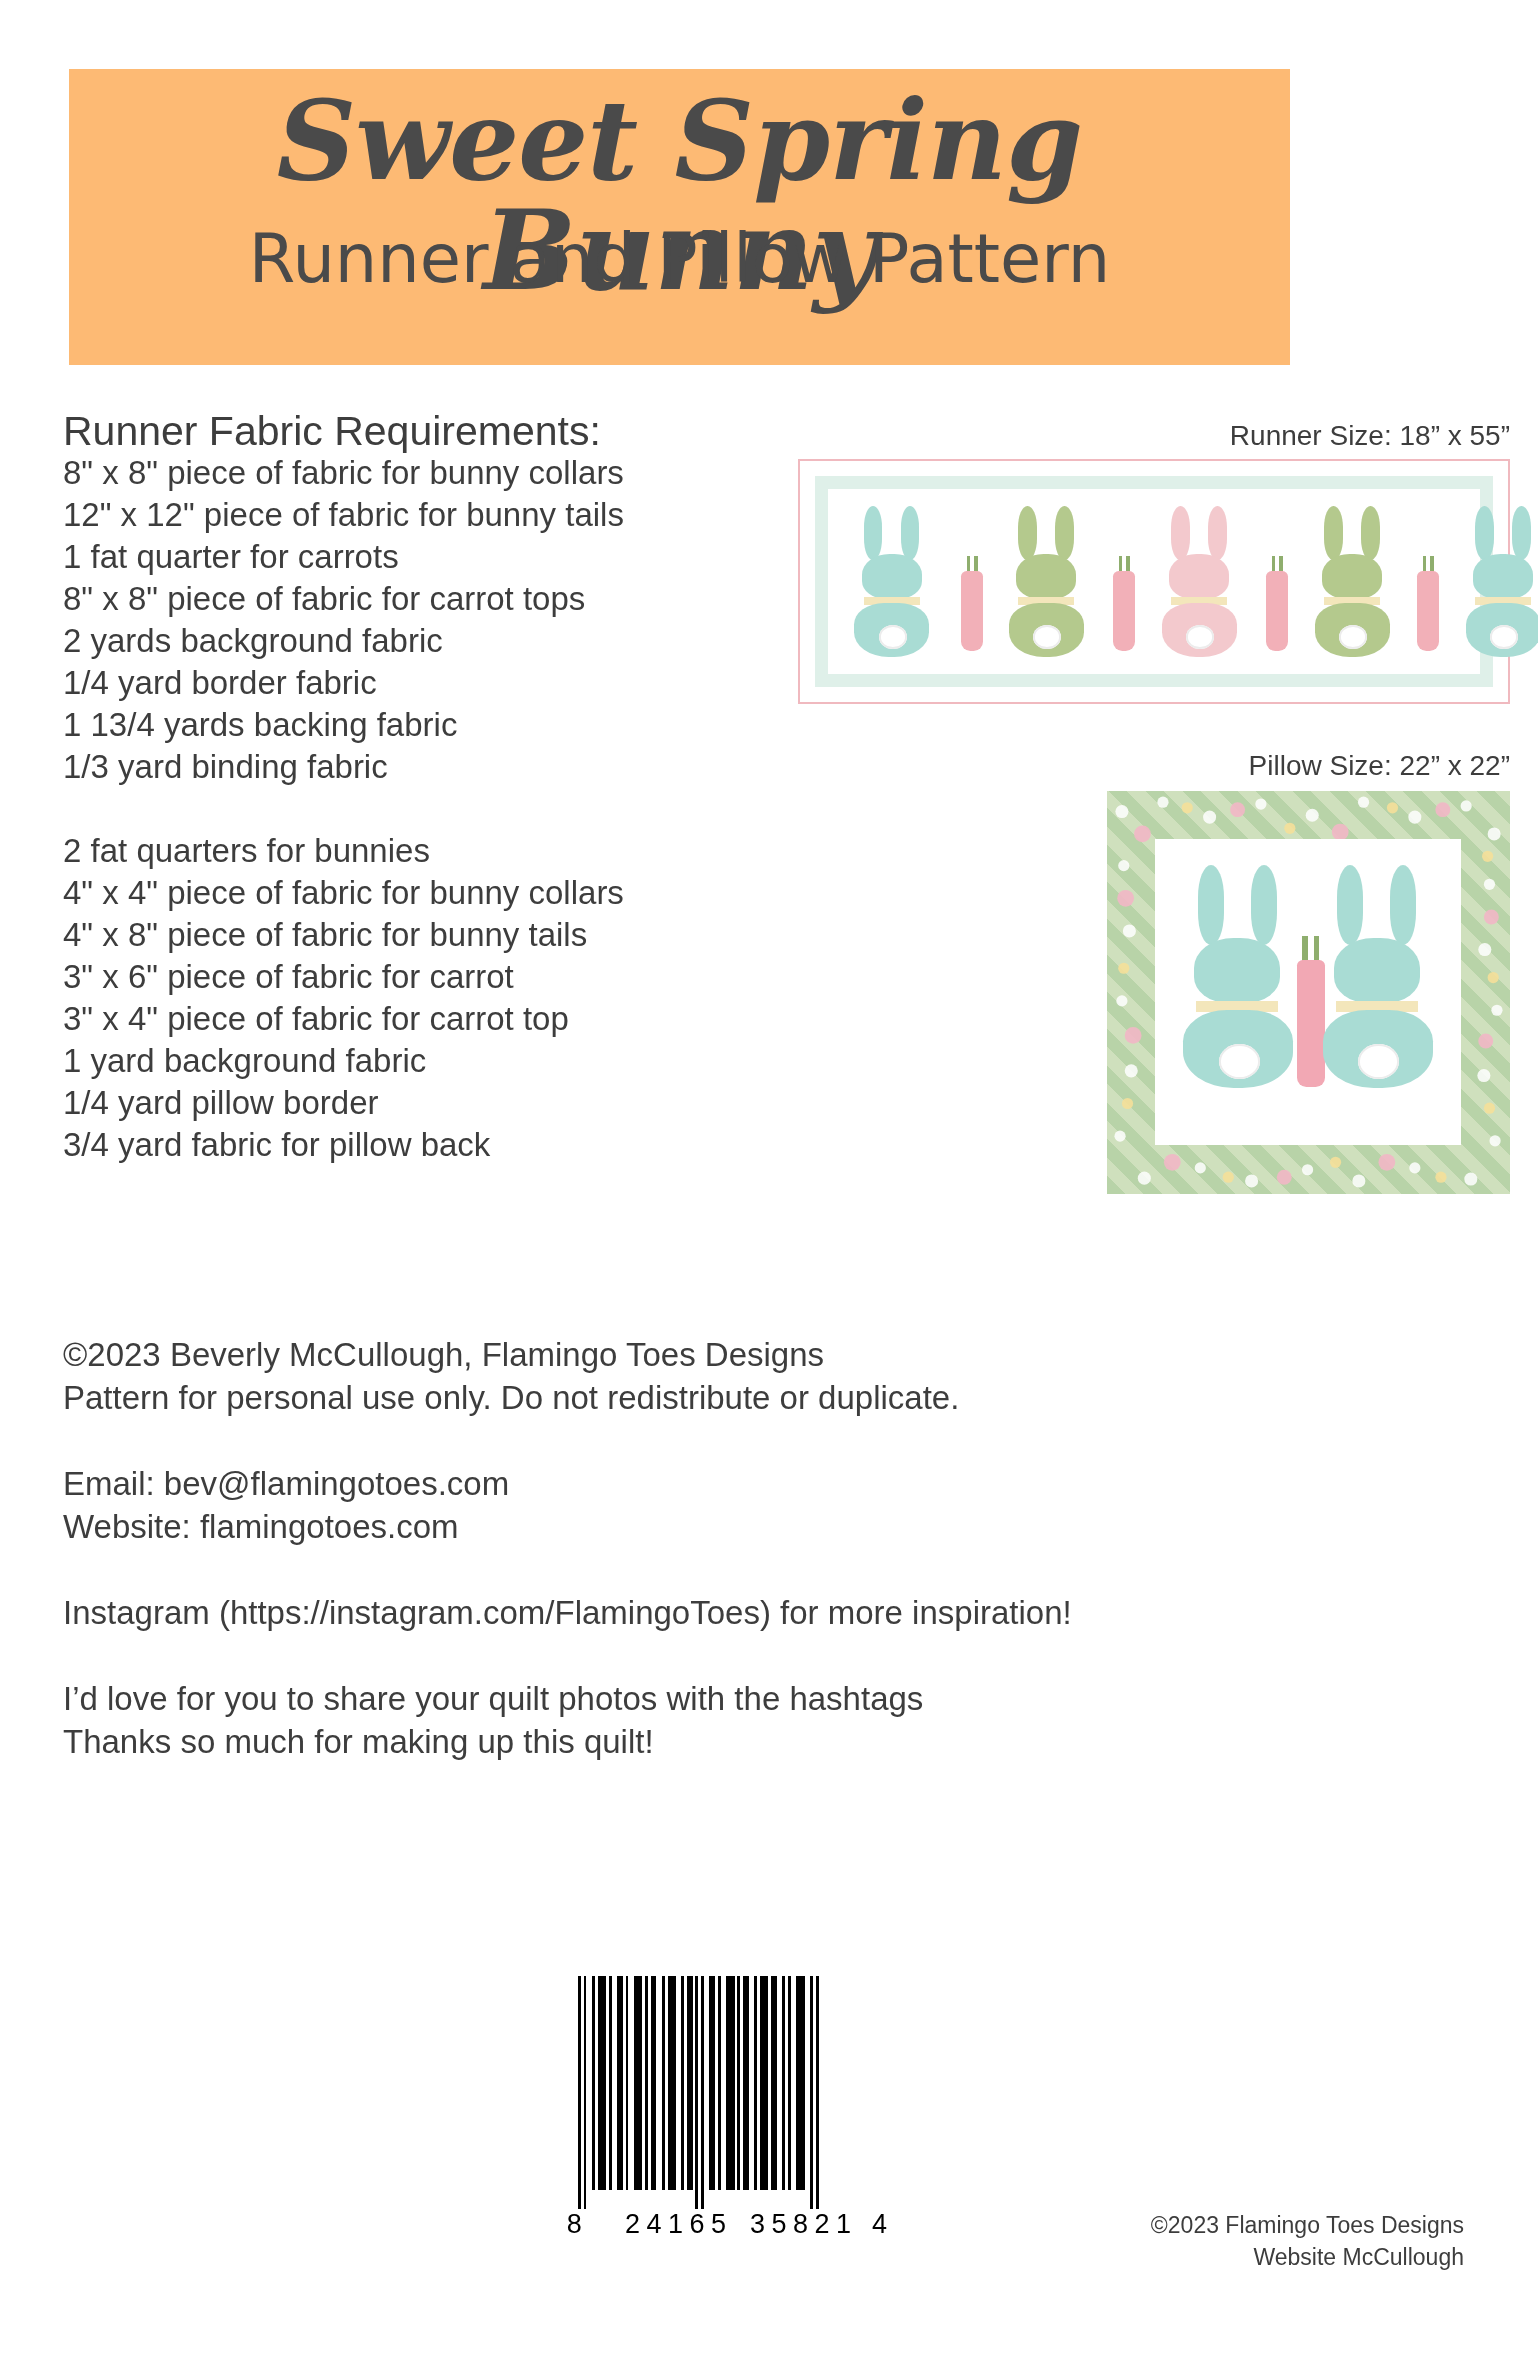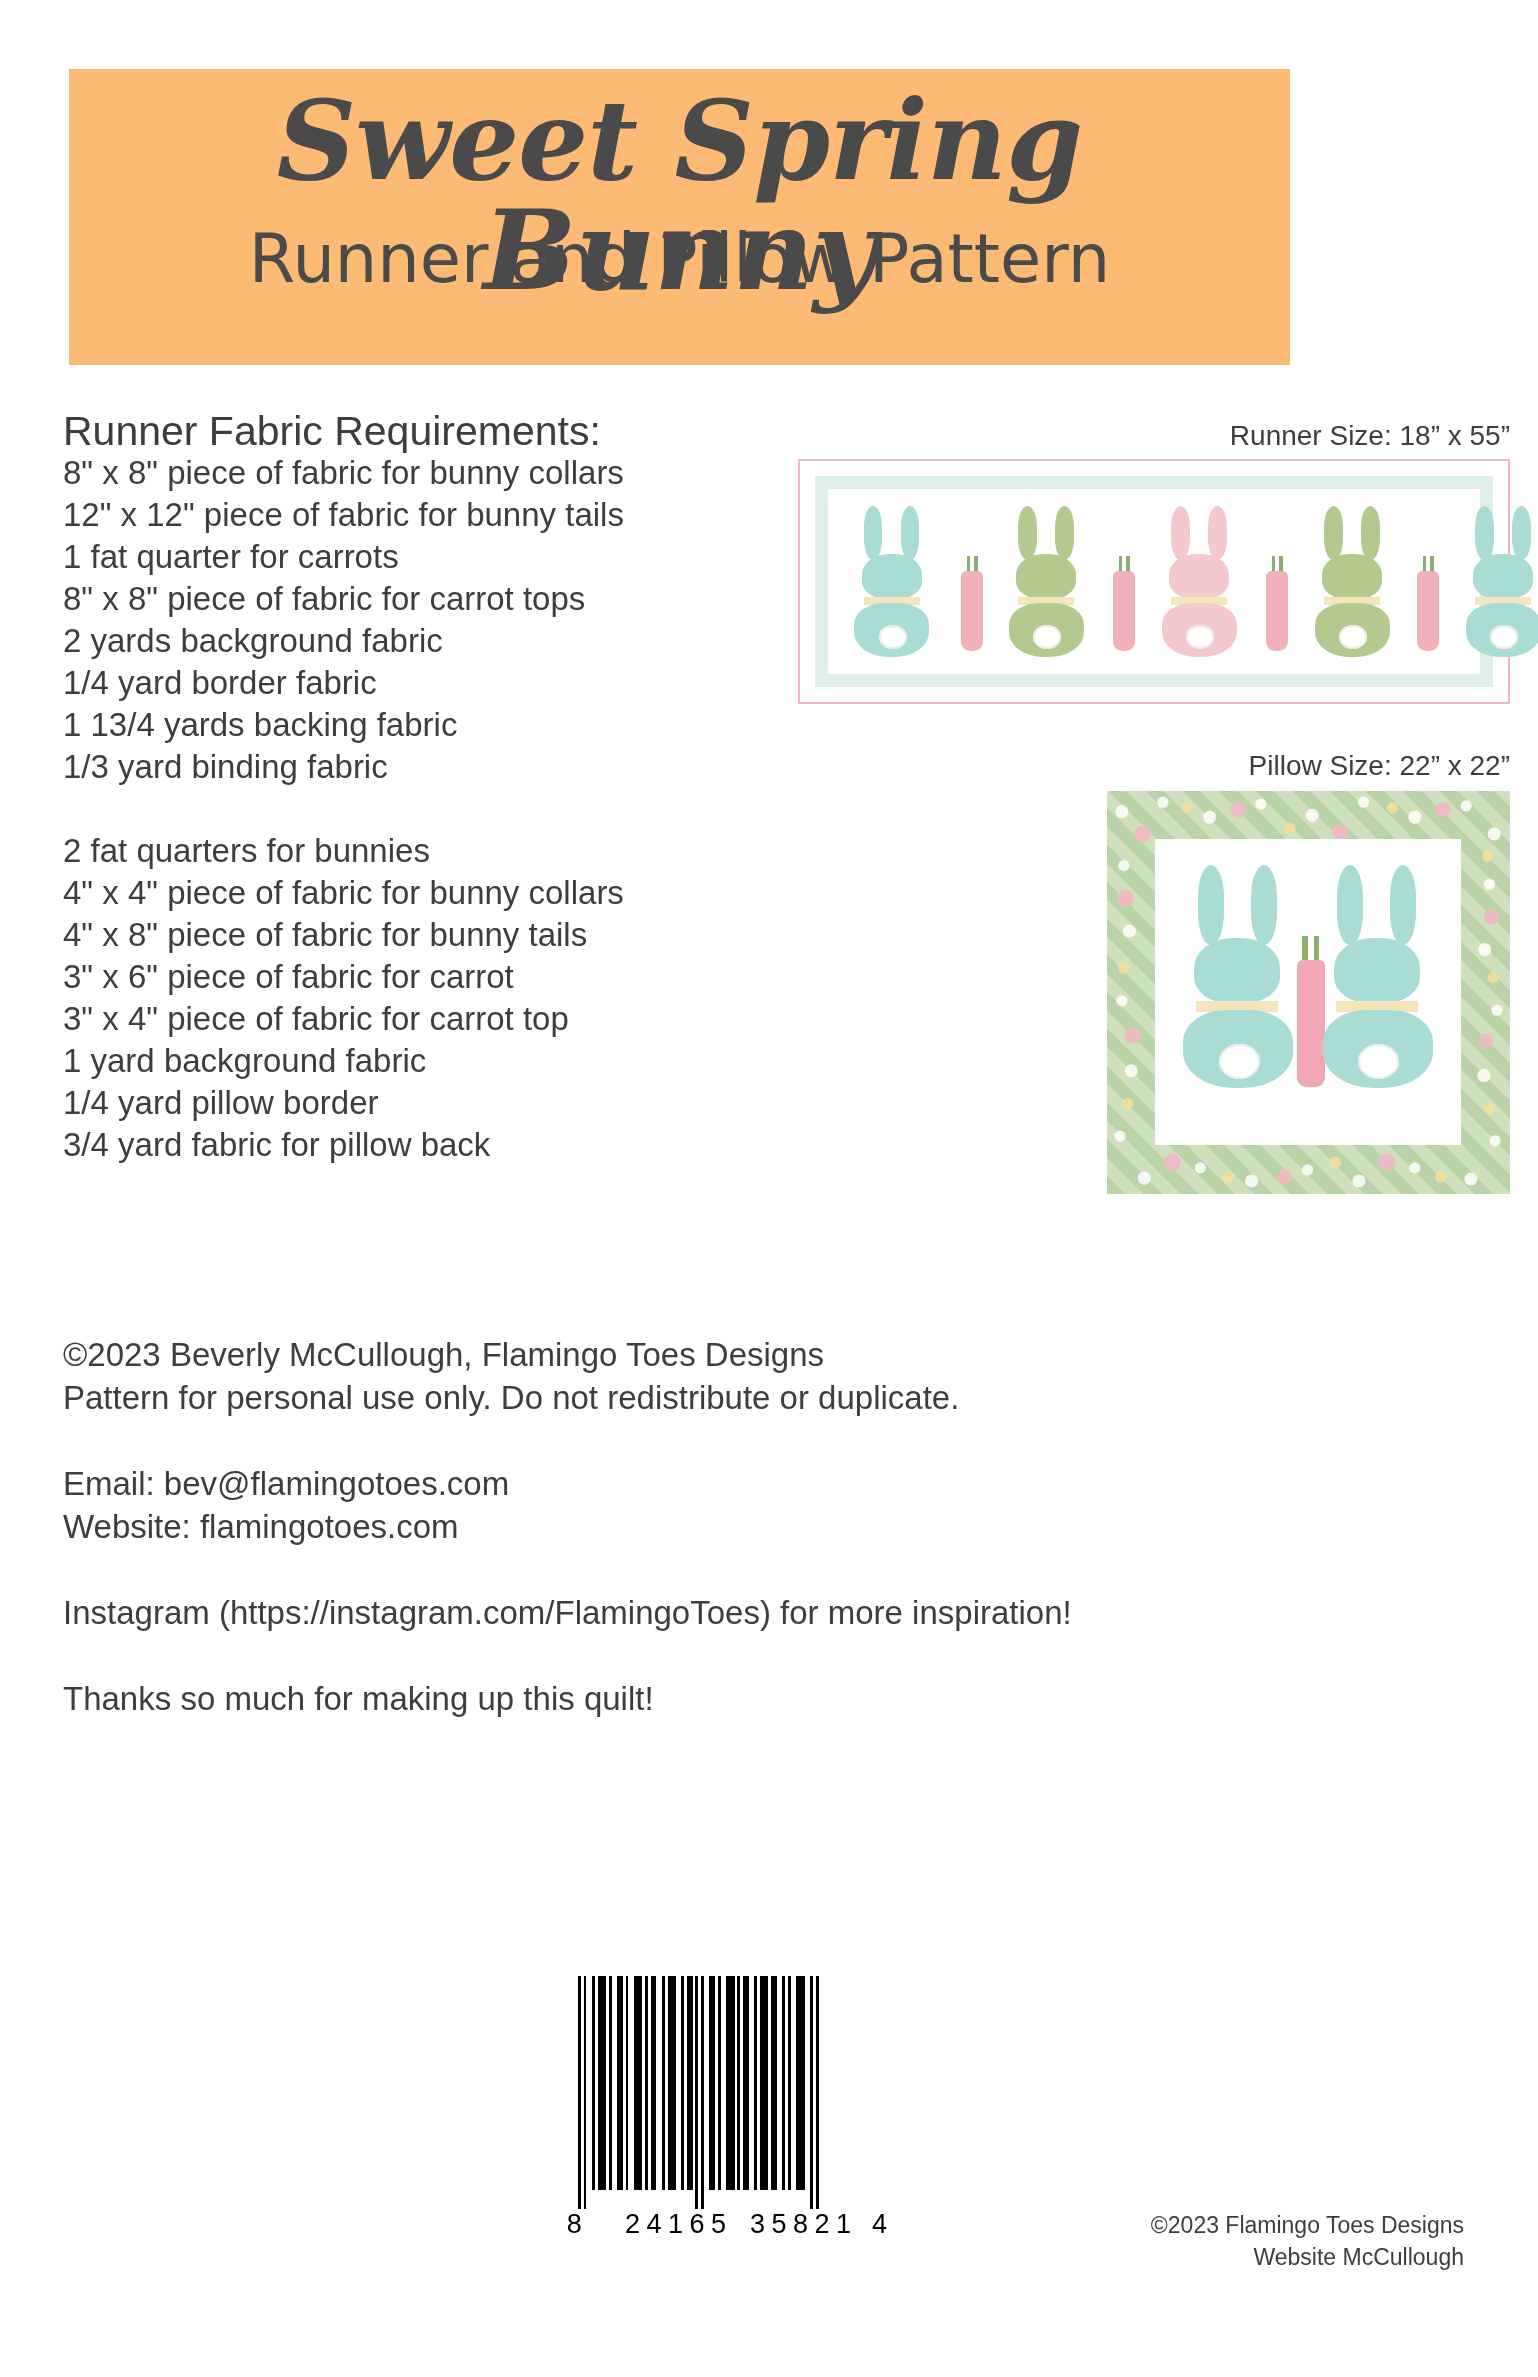--- a/index.html
+++ b/index.html
@@ -418,20 +418,21 @@
 
 <div class="bottom-col">
   <p class="bottom-line">©2023 Beverly McCullough, Flamingo Toes Designs</p>
   <p class="bottom-line">Pattern for personal use only. Do not redistribute or duplicate.</p>
   <p class="bottom-line">&nbsp;</p>
   <p class="bottom-line">Email: bev@flamingotoes.com</p>
   <p class="bottom-line">Website: flamingotoes.com</p>
   <p class="bottom-line">&nbsp;</p>
   <p class="bottom-line">Instagram (https://instagram.com/FlamingoToes) for more inspiration!</p>
   <p class="bottom-line">&nbsp;</p>
+  <p class="bottom-line">I’d love for you to share your quilt photos with the hashtags</p>
   <p class="bottom-line">Thanks so much for making up this quilt!</p>
 </div>
 
 <div class="barcode-wrap">
   <div class="barcode-bars">
     <div class="bar short" style="width:2.8px;"></div>
       <div style="width:2.8px;"></div>
     <div class="bar short" style="width:2.8px;"></div>
       <div style="width:5.6px;"></div>
     <div class="bar" style="width:2.8px;"></div>

